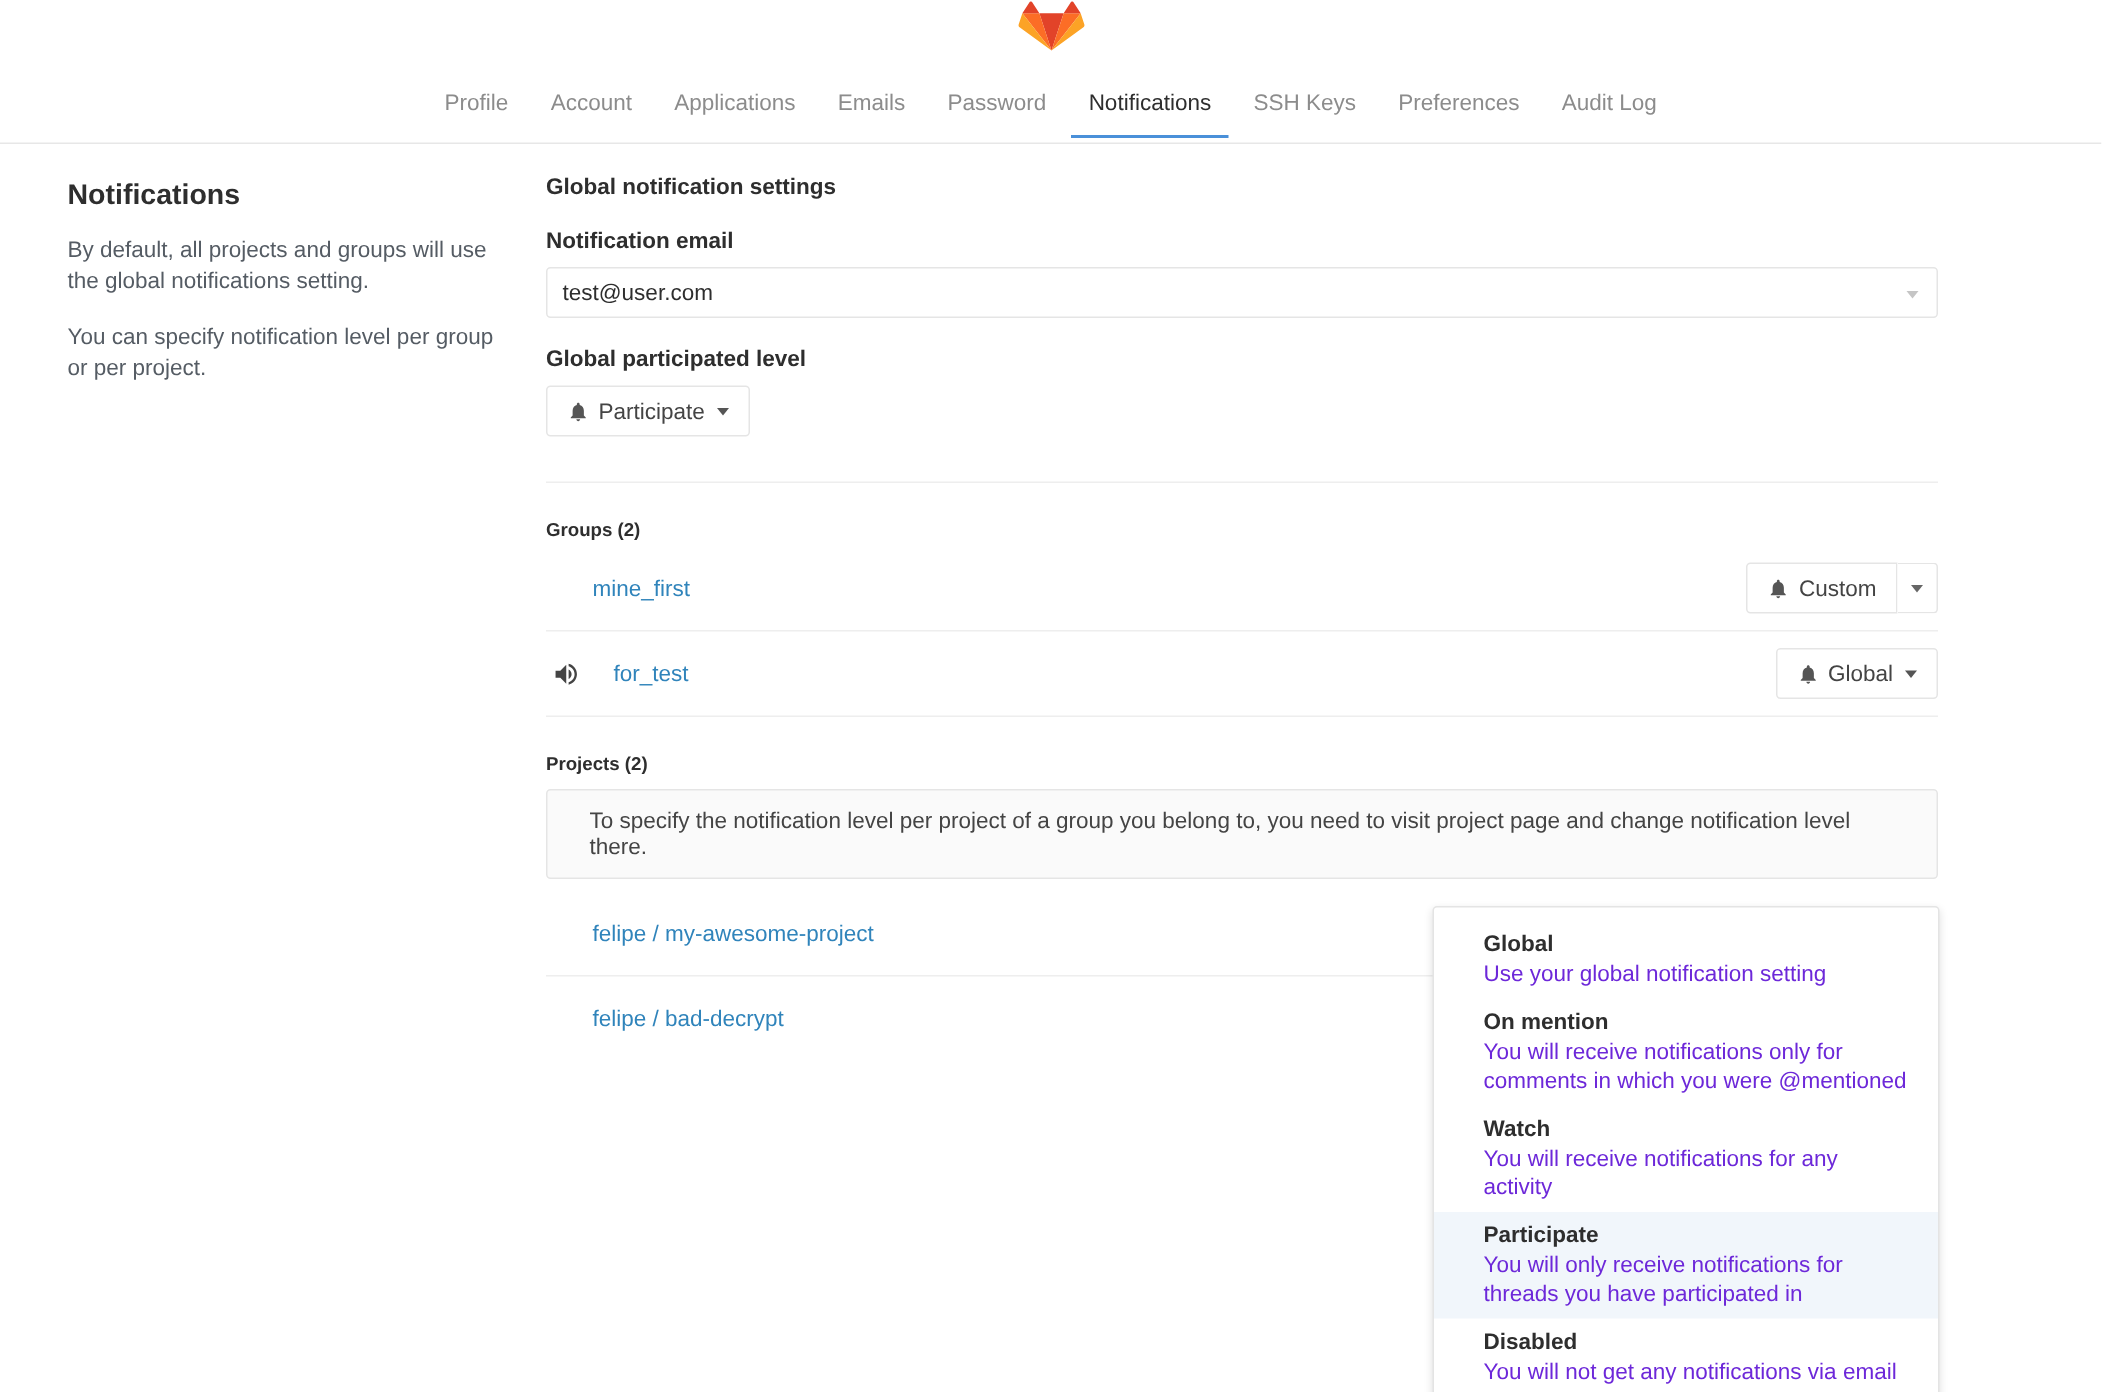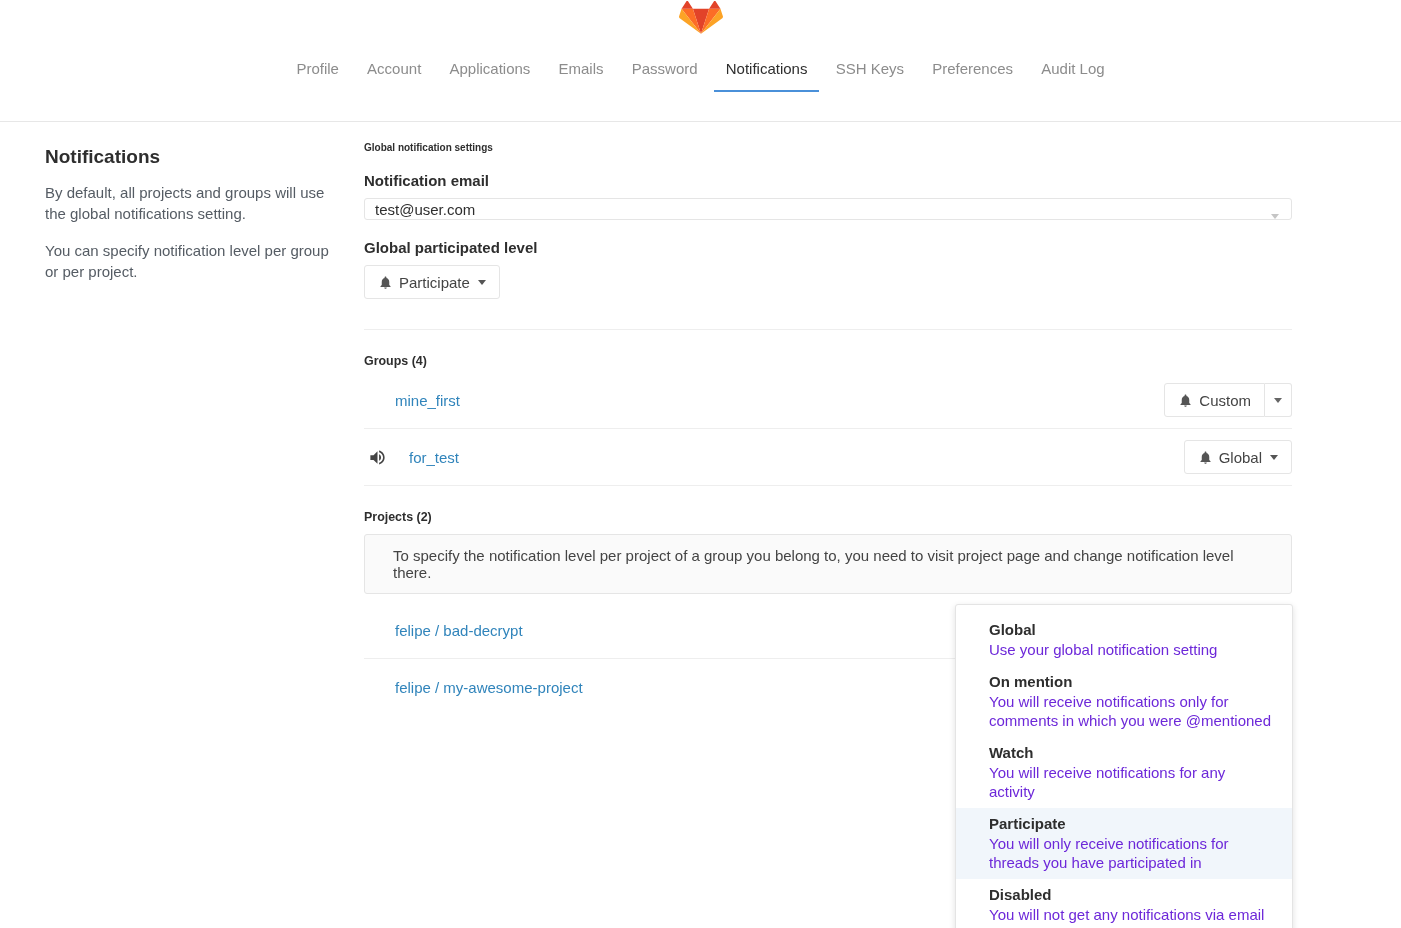--- a/index.html
+++ b/index.html
@@ -1,39 +1,39 @@
 <!DOCTYPE html>
 <html><head>
 <meta charset="utf-8">
 <style>
   * { box-sizing: border-box; margin: 0; padding: 0; }
   html,body { width:1401px; height:928px; background:#fff; overflow:hidden; }
   body { font-family:"Liberation Sans", sans-serif; font-size:15px; color:#2e2e2e; position:relative; }
 
   
-  .top-nav { height:122px; border-bottom:1px solid #e7e7e7; text-align:center; }
+  .top-nav { height:96px; border-bottom:1px solid #e7e7e7; text-align:center; }
   .logo { height:44px; padding-top:1px; }
   .logo svg { width:46px; height:42px; }
   .tabs { margin-top:6px; white-space:nowrap; }
   .tab { display:inline-block; padding:10px 12px 13px; color:#8c8c8c; text-decoration:none;
          font-size:15px; cursor:pointer; border-bottom:2px solid transparent; }
   .tab.active { color:#2e2e2e; border-bottom:2px solid #4a90d9; }
 
   
   .content { display:flex; padding:0 109px 0 45px; }
   .sidebar { width:300px; flex:none; padding-top:12px; margin-right:19px; }
   .sidebar h4 { font-size:19px; font-weight:bold; margin:12px 0 14px; }
   .sidebar p { color:#555c64; line-height:21px; margin-bottom:16px; }
   .main { flex:1; min-width:0; padding-top:10px; }
 
-  .section-title { font-size:10px; font-weight:bold; margin:10px 0 0; }
+  .section-title { font-size:15px; font-weight:bold; margin:10px 0 0; }
   .field-label { display:block; font-weight:bold; margin:19px 0 9px; }
 
   
-  .select { position:relative; height:22px; border:1px solid #e5e5e5; border-radius:3px;
+  .select { position:relative; height:34px; border:1px solid #e5e5e5; border-radius:3px;
             background:#fff; display:flex; align-items:center; padding:0 28px 0 10px; cursor:pointer; }
   .select-caret { position:absolute; right:12px; top:15px; width:0; height:0;
                   border-left:4px solid transparent; border-right:4px solid transparent;
                   border-top:5px solid #c5c5c5; }
 
   
   .btn { display:inline-flex; align-items:center; gap:6px; height:34px; padding:0 13px;
          background:#fff; border:1px solid #e5e5e5; border-radius:3px; font-size:15px;
          color:#444; font-family:inherit; cursor:pointer; }
   .btn svg { flex:none; }
@@ -118,21 +118,21 @@
     <button class="btn">
       <svg width="15" height="15" viewBox="0 0 24 24" fill="#555">
           <path d="M12 22c1.1 0 2-.9 2-2h-4c0 1.1.9 2 2 2zm6-6v-5c0-3.07-1.63-5.64-4.5-6.32V4c0-.83-.67-1.5-1.5-1.5s-1.5.67-1.5 1.5v.68C7.64 5.36 6 7.92 6 11v5l-2 2v1h16v-1l-2-2z"></path>
         </svg>
       <span>Participate</span>
       <span class="caret"></span>
     </button>
 
     <hr class="divider">
 
-    <h5 class="list-head">Groups (4)</h5>
+    <h5 class="list-head">Groups (2)</h5>
 
     <div class="row">
       <a class="link indent">mine_first</a>
       <span class="spacer"></span>
       <span class="split">
         <button class="btn main-seg">
           <svg width="15" height="15" viewBox="0 0 24 24" fill="#555">
               <path d="M12 22c1.1 0 2-.9 2-2h-4c0 1.1.9 2 2 2zm6-6v-5c0-3.07-1.63-5.64-4.5-6.32V4c0-.83-.67-1.5-1.5-1.5s-1.5.67-1.5 1.5v.68C7.64 5.36 6 7.92 6 11v5l-2 2v1h16v-1l-2-2z"></path>
             </svg>
           <span>Custom</span>
@@ -158,39 +158,39 @@
         <span>Global</span>
         <span class="caret"></span>
       </button>
     </div>
 
     <h5 class="list-head">Projects (2)</h5>
 
     <div class="notice">To specify the notification level per project of a group you belong to, you need to visit project page and change notification level there.</div>
 
     <div class="row">
-      <a class="link indent">felipe / bad-decrypt</a>
-    </div>
-
-    <div class="row">
       <a class="link indent">felipe / my-awesome-project</a>
       <span class="spacer"></span>
       <span class="split">
         <button class="btn main-seg">
           <svg width="15" height="15" viewBox="0 0 24 24" fill="#555">
               <path d="M12 22c1.1 0 2-.9 2-2h-4c0 1.1.9 2 2 2zm6-6v-5c0-3.07-1.63-5.64-4.5-6.32V4c0-.83-.67-1.5-1.5-1.5s-1.5.67-1.5 1.5v.68C7.64 5.36 6 7.92 6 11v5l-2 2v1h16v-1l-2-2z"></path>
             </svg>
           <span>Custom</span>
         </button>
         <button class="btn caret-seg">
           <span class="caret"></span>
         </button>
       </span>
     </div>
 
+    <div class="row">
+      <a class="link indent">felipe / bad-decrypt</a>
+    </div>
+
   </main>
 </div>
 
 <div class="dropdown-panel">
   <div class="dd-item">
     <div class="dd-title">Global</div>
     <div class="dd-desc">Use your global notification setting</div>
   </div>
   <div class="dd-item">
     <div class="dd-title">On mention</div>

